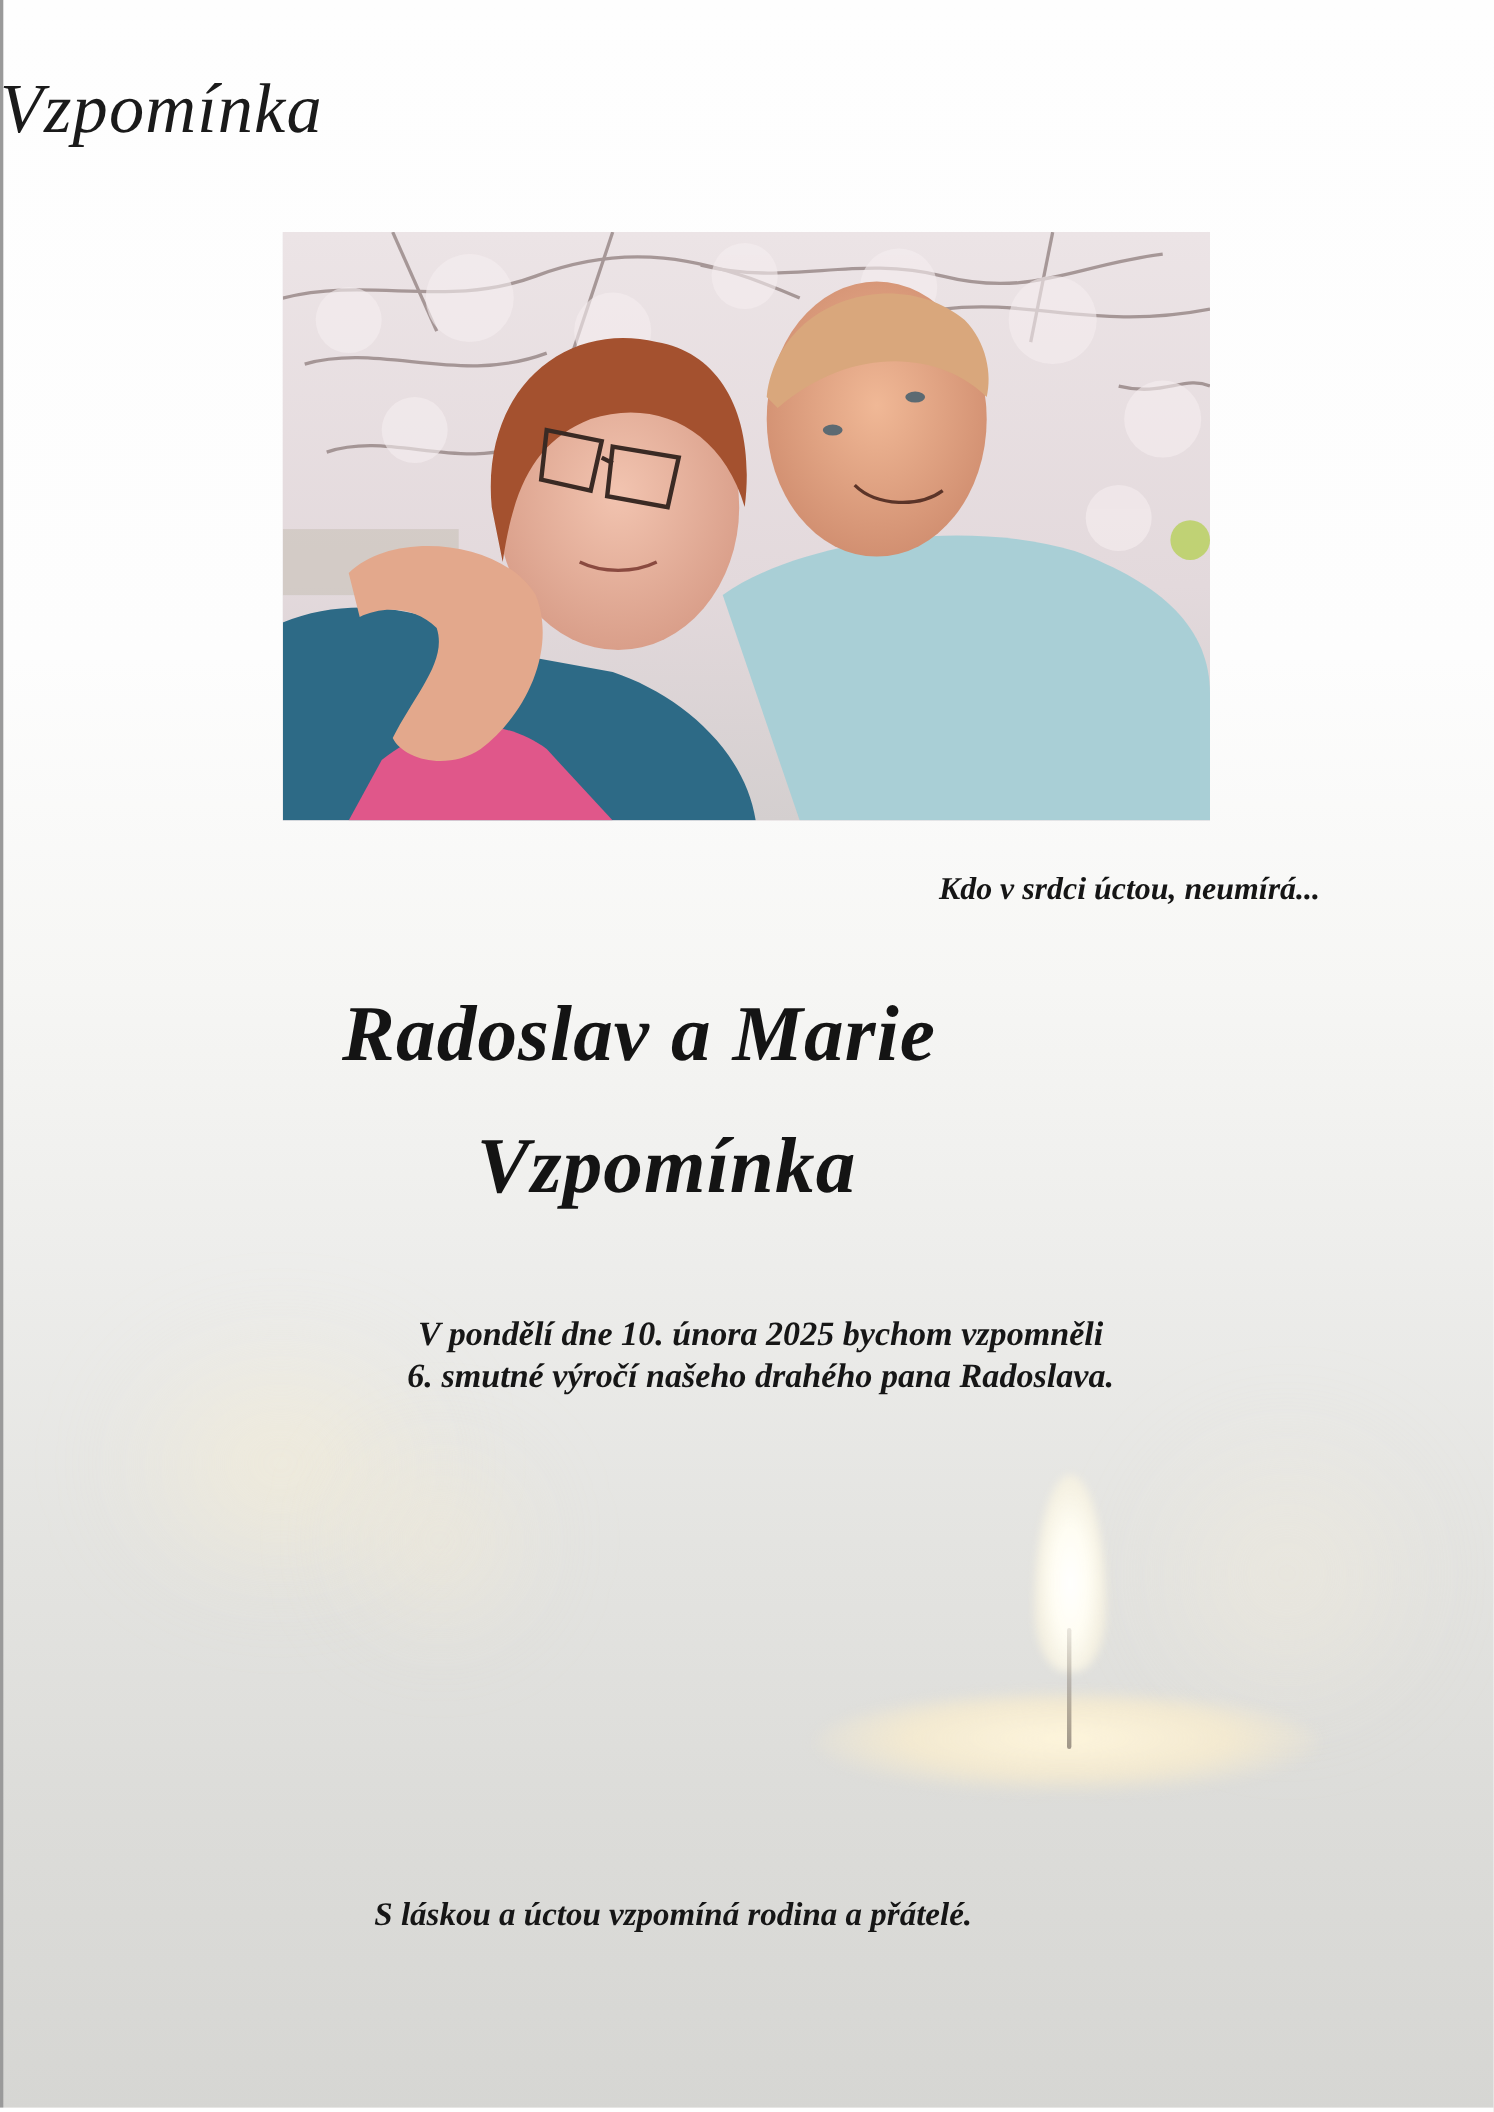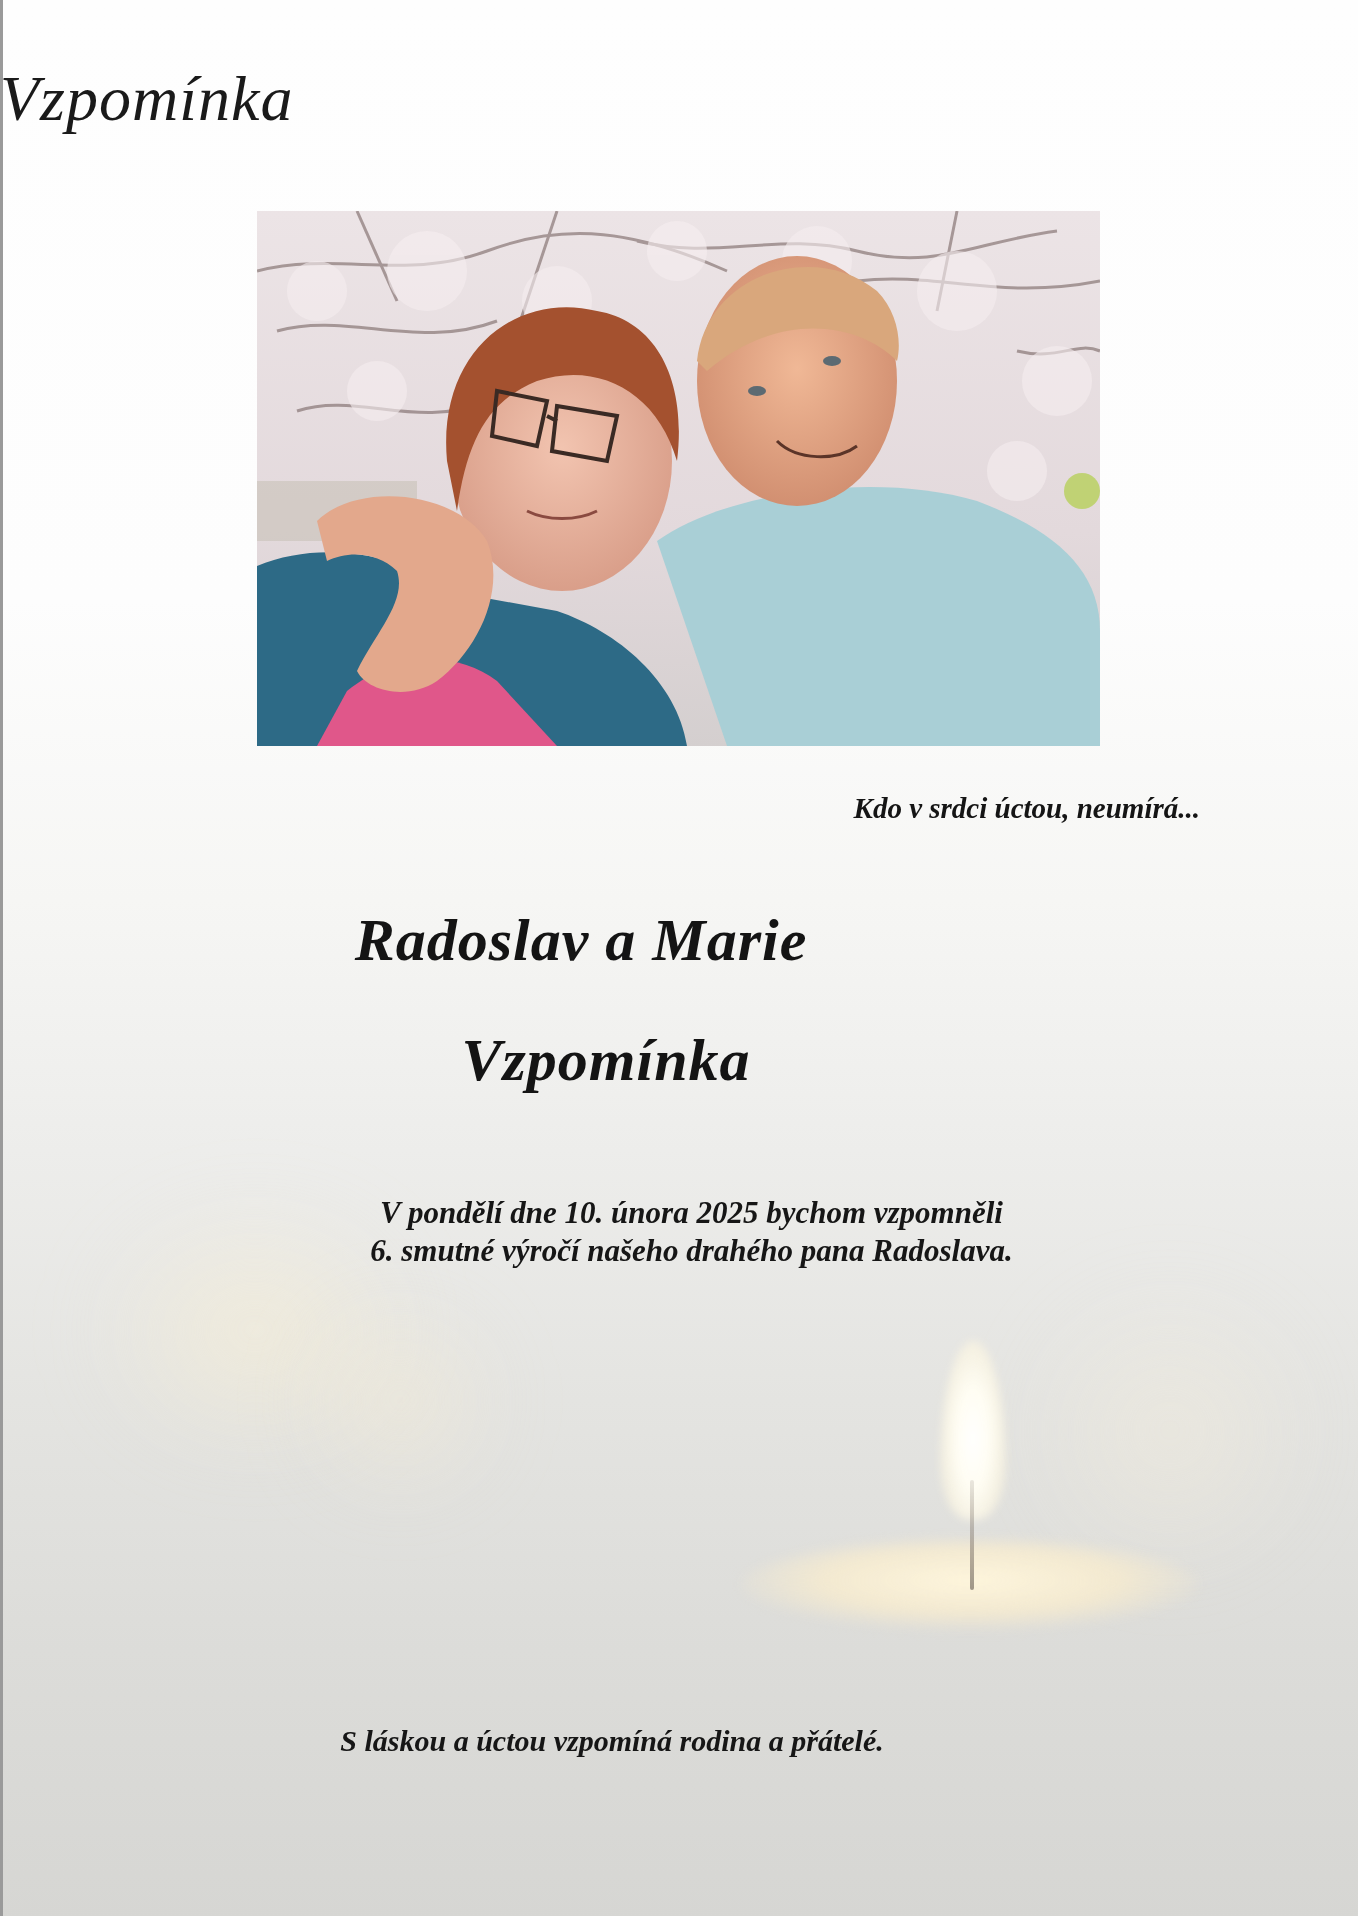--- a/index.html
+++ b/index.html
@@ -127,21 +127,21 @@
       color: #151515;
     }
     .names {
       position: absolute;
       left: 0; top: 880px;
       width: 1212px;
       text-align: center;
       font-family: "Liberation Serif", serif;
       font-style: italic;
       font-weight: bold;
-      font-size: 60px;
+      font-size: 72px;
       line-height: 120px;
       color: #141414;
       letter-spacing: 1px;
     }
     .names .line { display: block; }
     .names .line.l1 { margin-left: -50px; }
 
     .block {
       position: absolute;
       left: 0;

